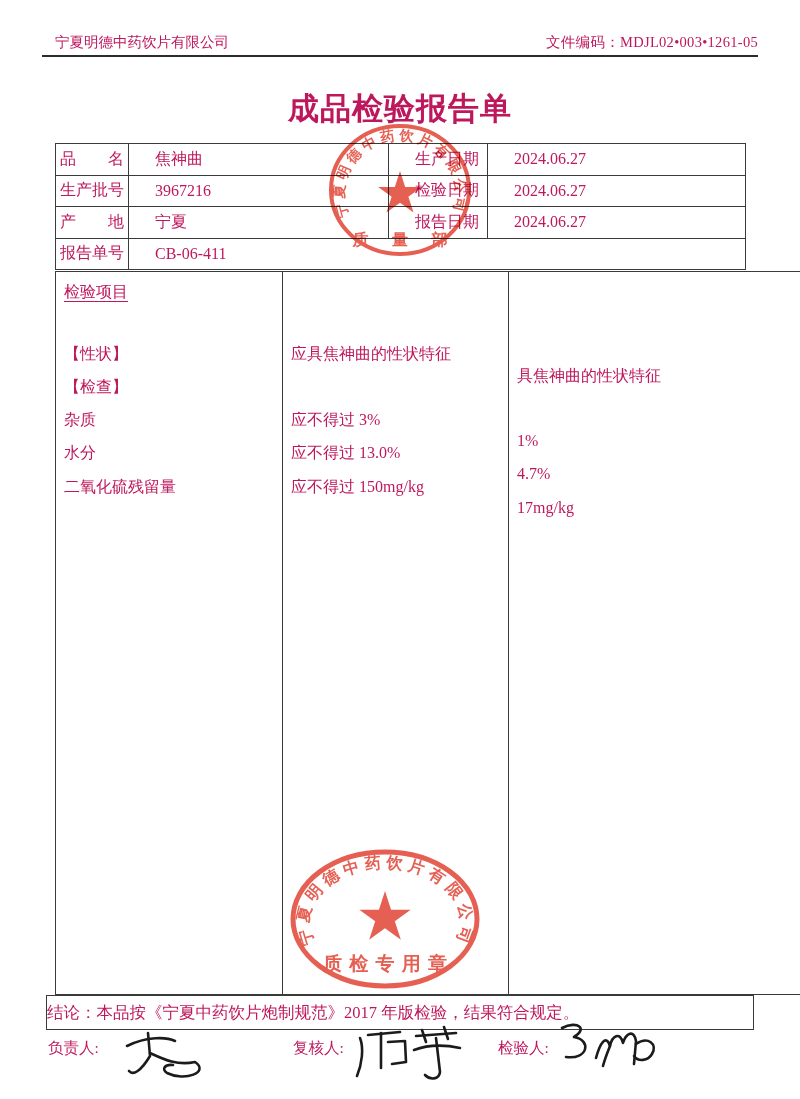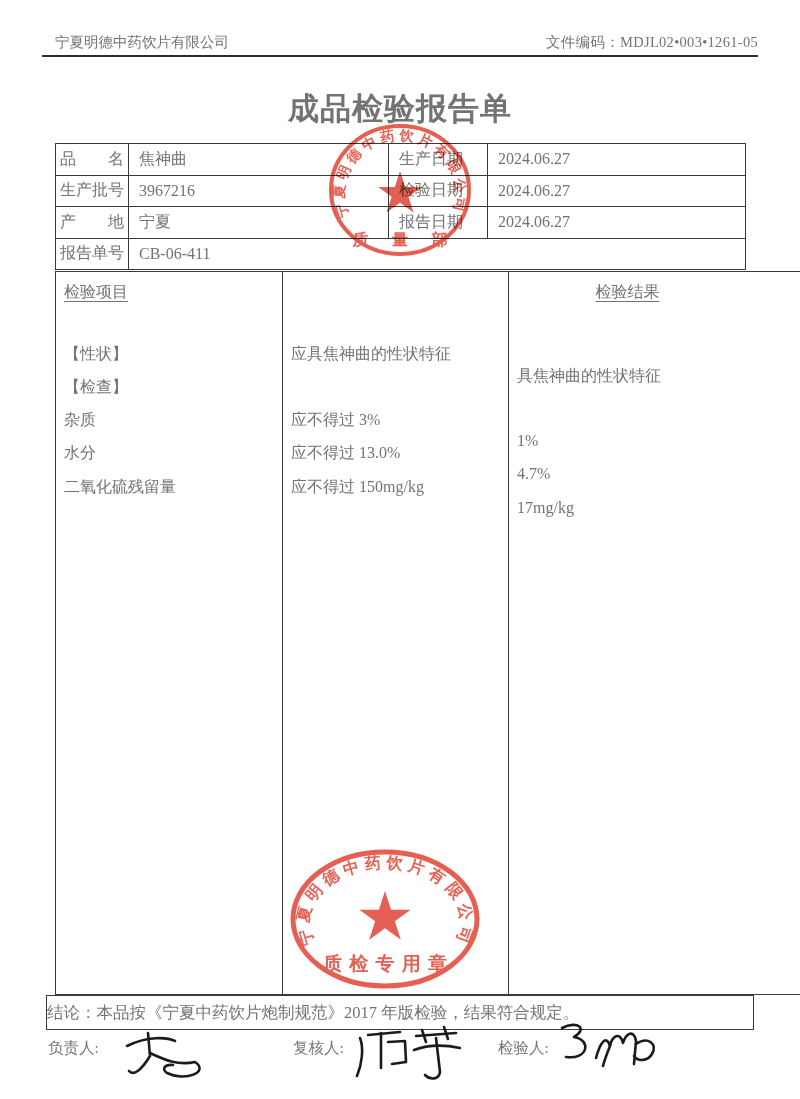--- a/index.html
+++ b/index.html
@@ -1,18 +1,18 @@
 <!DOCTYPE html>
 <html><head>
 <meta charset="utf-8">
 <style>
   html,body{margin:0;padding:0;background:#ffffff;}
   .page{
     position:relative;width:800px;height:1099px;background:#ffffff;
-    font-family:"Liberation Serif","DejaVu Serif",serif;color:#737373;overflow:hidden;
+    font-family:"Liberation Serif","DejaVu Serif",serif;color:#be185d;overflow:hidden;
   }
   
   .doc-header{
     position:absolute;left:42px;top:28px;width:716px;height:24px;
     display:flex;justify-content:space-between;align-items:flex-end;
     border-bottom:2px solid #2c2c2c;padding-bottom:3px;font-size:14.5px;
   }
   .doc-header .company{padding-left:13px;}
   .doc-header .filecode{letter-spacing:0.3px;}
   
@@ -23,21 +23,21 @@
   
   table.info{
     position:absolute;left:55px;top:143px;width:690px;
     border-collapse:collapse;table-layout:fixed;font-size:16px;
   }
   table.info td{
     border:1.5px solid #3a3a3a;height:30.5px;padding:0 6px;
     white-space:nowrap;overflow:hidden;
   }
   table.info td.lbl{padding:0 4px;}
-  table.info td.val{padding-left:10px;}
+  table.info td.val{padding-left:26px;}
   
   .inspect{
     position:absolute;left:55px;top:271px;width:776px;height:724px;
     border:1.5px solid #3a3a3a;box-sizing:border-box;font-size:16px;
   }
   .vline{position:absolute;top:0;bottom:0;width:1.5px;background:#3a3a3a;}
   .vline.v1{left:225.5px;}
   .vline.v2{left:451.5px;}
   .col-head{position:absolute;top:10px;text-decoration:underline;text-underline-offset:4px;}
   .col-head.h1{left:8px;}
@@ -108,21 +108,20 @@
       <td class="lbl">报告单号</td>
       <td class="val" colspan="3">CB-06-411</td>
     </tr>
   </tbody>
     </table>
 
   <div class="inspect">
     <div class="vline v1"></div>
     <div class="vline v2"></div>
     <div class="col-head h1">检验项目</div>
-    <div class="col-head h3">检验结果</div>
 
     <div class="irow" style="top:72px">
       <span class="c1">【性状】</span>
       <span class="c2">应具焦神曲的性状特征</span>
       <span class="c3">具焦神曲的性状特征</span>
     </div>
     <div class="irow" style="top:105px">
       <span class="c1">【检查】</span>
       <span class="c2"></span>
       <span class="c3"></span>

